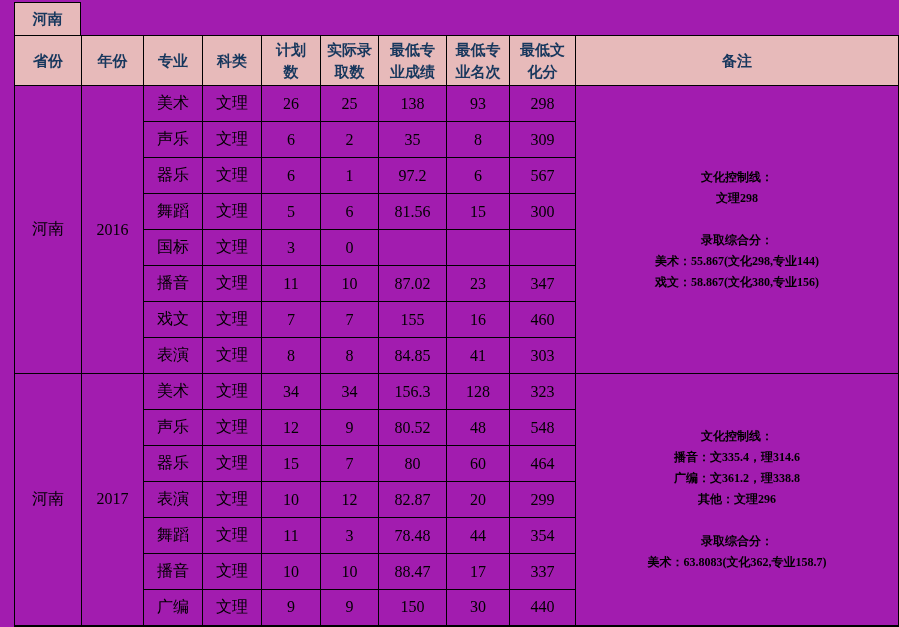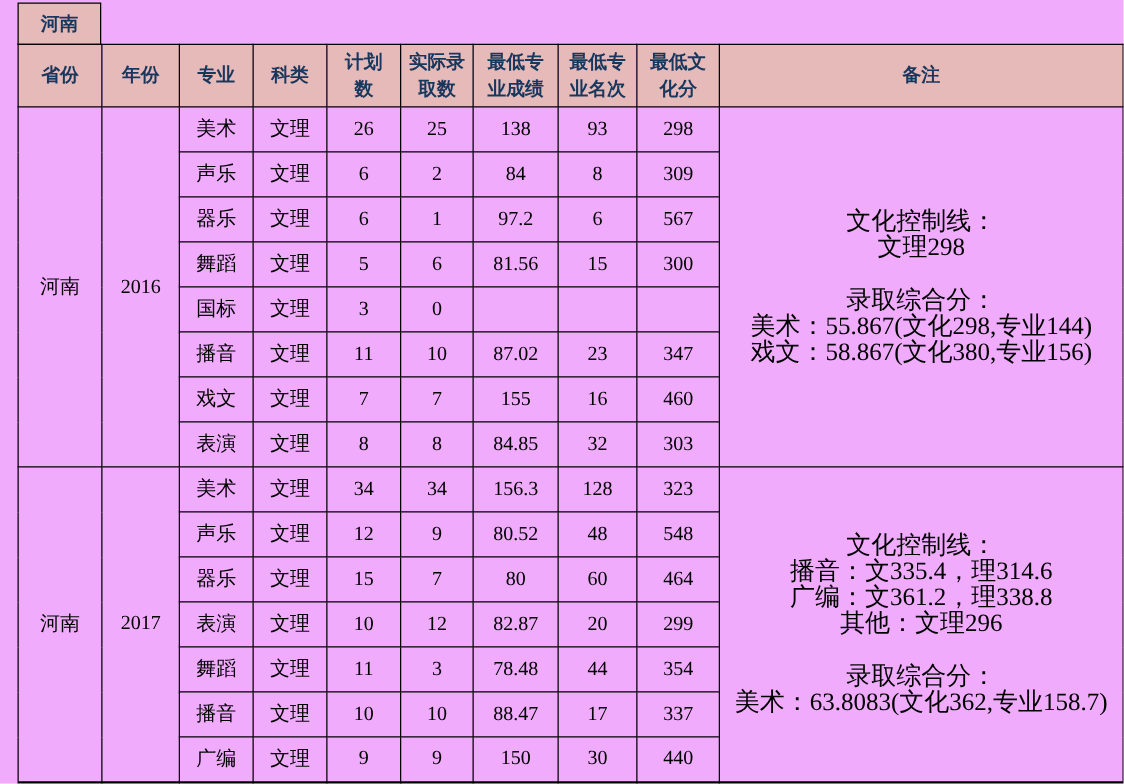--- a/index.html
+++ b/index.html
@@ -1,19 +1,19 @@
 <!DOCTYPE html>
 <html style="--header-bg: #E7BABA; --header-text: #17375D; --body-text: #000000; --border: #000000;"><head>
 <meta charset="utf-8">
 <style>
   html,body{margin:0;padding:0;background:#ffffff;}
   .page{
     position:relative;
     width:899px;height:627px;
-    background:#f0abfc;
+    background:#a21caf;
     font-family:"Liberation Serif","DejaVu Serif",serif;
     color:var(--body-text,#000);
     overflow:hidden;
   }
   .sheet-tab{
     position:absolute;left:14px;top:2px;width:67px;height:34px;
     box-sizing:border-box;
     background:var(--header-bg,#E7BABA);
     border:1px solid var(--border,#000);
     display:flex;align-items:center;justify-content:center;
@@ -36,21 +36,21 @@
   .data-table thead th{
     background:var(--header-bg,#E7BABA);
     color:var(--header-text,#17375D);
     font-weight:bold;font-size:15px;line-height:22px;
     white-space:pre-line;
   }
   .data-table tbody tr{height:36px;}
   .data-table tbody td{font-size:16px;}
   .data-table td.remark{
     white-space:pre-line;
-    font-size:20px;line-height:21px;
+    font-size:12px;line-height:21px;font-weight:bold;
   }
 </style>
 </head>
 <body>
 
 <div class="page">
   <div class="sheet-tab">河南</div>
 
   <table class="data-table" id="data-table">
     <colgroup>
@@ -100,21 +100,21 @@
 
 录取综合分：
 美术：55.867(文化298,专业144)
 戏文：58.867(文化380,专业156)</td>
         </tr>
         <tr>
           <td>声乐</td>
           <td>文理</td>
           <td>6</td>
           <td>2</td>
-          <td>84</td>
+          <td>35</td>
           <td>8</td>
           <td>309</td>
         </tr>
         <tr>
           <td>器乐</td>
           <td>文理</td>
           <td>6</td>
           <td>1</td>
           <td>97.2</td>
           <td>6</td>
@@ -155,21 +155,21 @@
           <td>155</td>
           <td>16</td>
           <td>460</td>
         </tr>
         <tr>
           <td>表演</td>
           <td>文理</td>
           <td>8</td>
           <td>8</td>
           <td>84.85</td>
-          <td>32</td>
+          <td>41</td>
           <td>303</td>
         </tr>
       </tbody>
       <tbody>
         <tr>
           <td rowspan="7">河南</td>
           <td rowspan="7">2017</td>
           <td>美术</td>
           <td>文理</td>
           <td>34</td>

